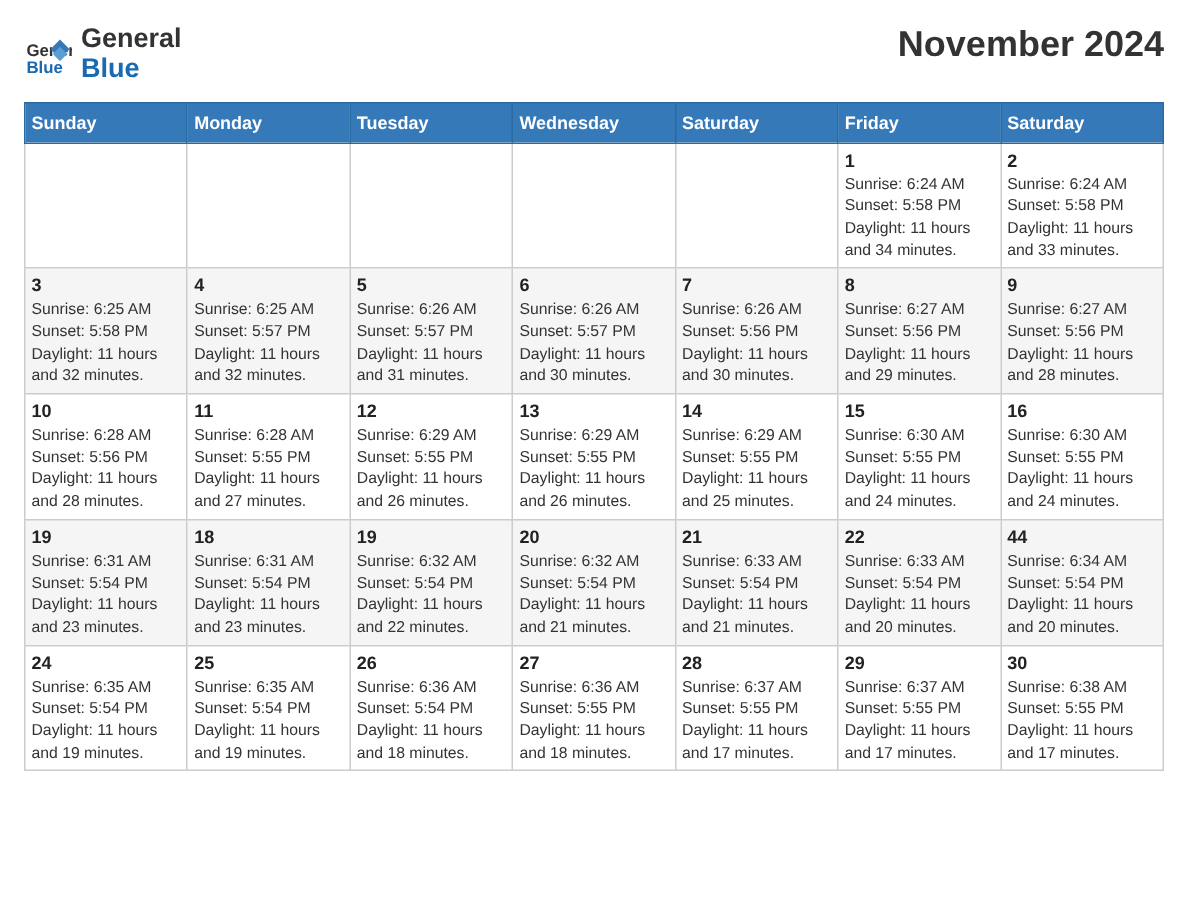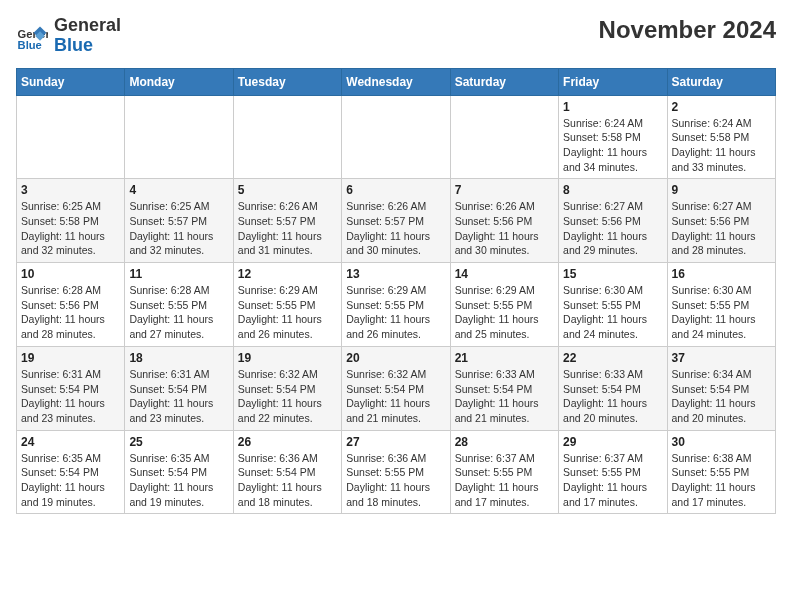--- a/index.html
+++ b/index.html
@@ -280,21 +280,21 @@
 and 21 minutes.</div>
         </td>
         <td>
           <div class="day-num">22</div>
           <div class="day-info" style="white-space: pre-line;">Sunrise: 6:33 AM
 Sunset: 5:54 PM
 Daylight: 11 hours
 and 20 minutes.</div>
         </td>
         <td>
-          <div class="day-num">37</div>
+          <div class="day-num">44</div>
           <div class="day-info" style="white-space: pre-line;">Sunrise: 6:34 AM
 Sunset: 5:54 PM
 Daylight: 11 hours
 and 20 minutes.</div>
         </td>
       </tr>
       <tr>
         <td>
           <div class="day-num">24</div>
           <div class="day-info" style="white-space: pre-line;">Sunrise: 6:35 AM

